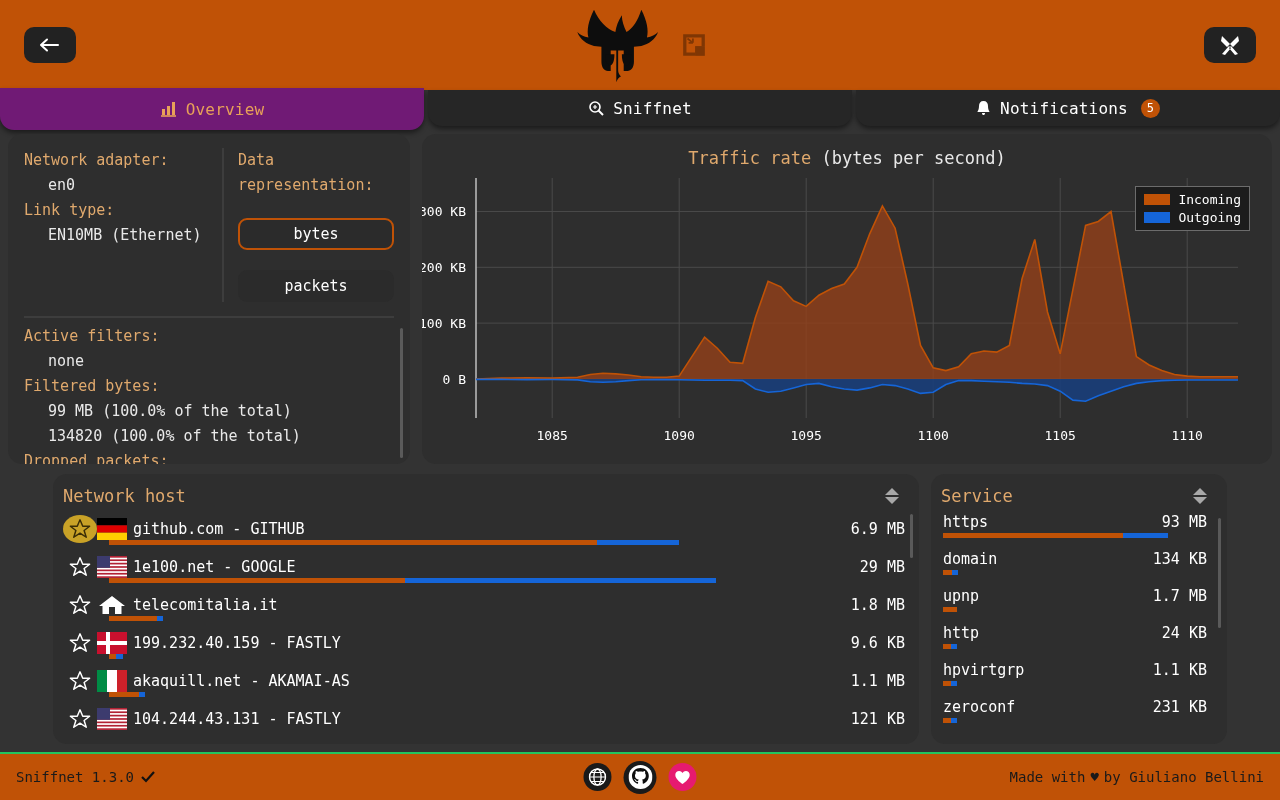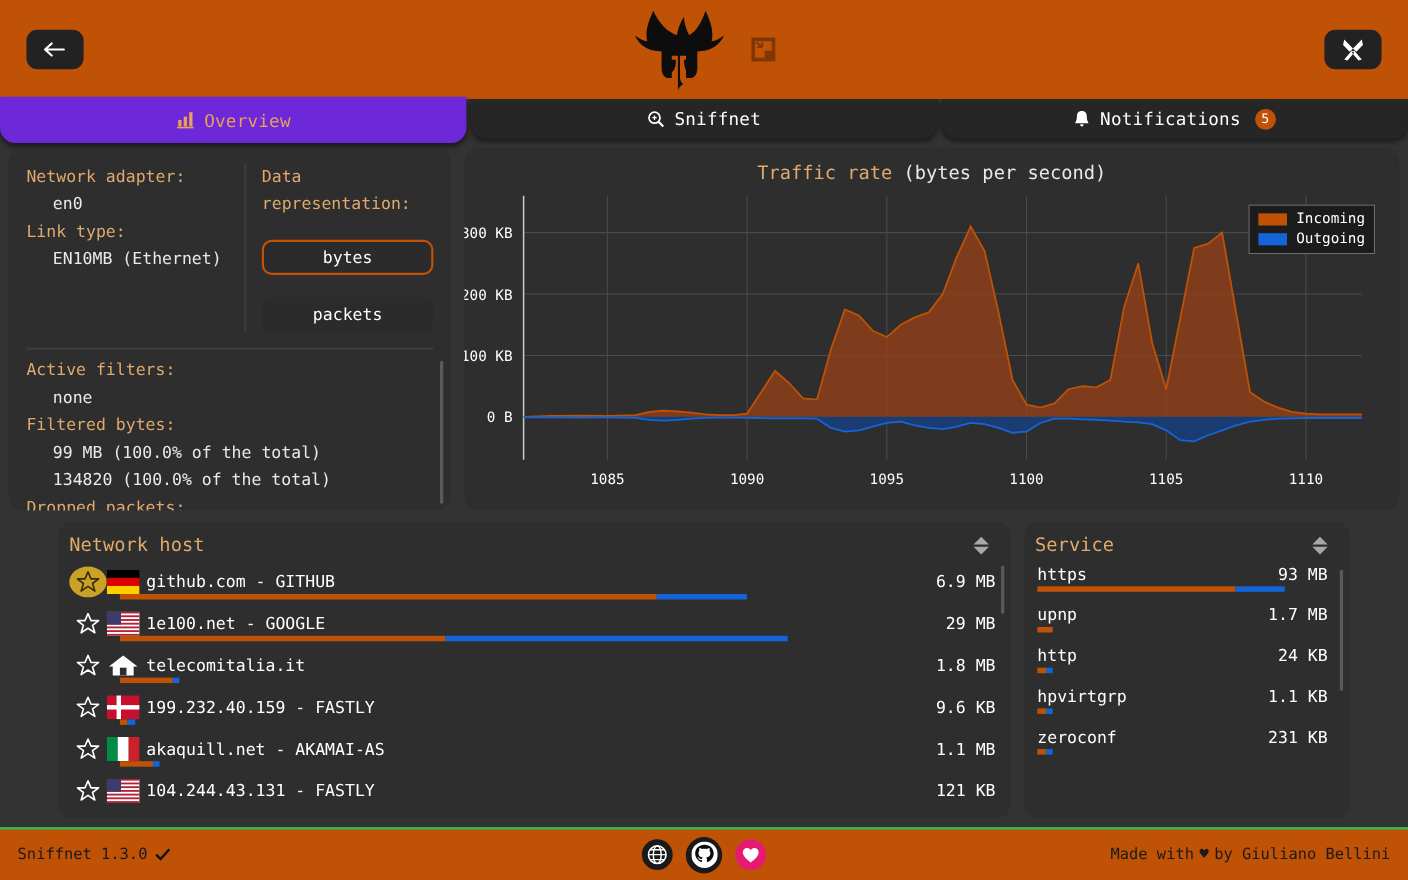--- a/index.html
+++ b/index.html
@@ -33,21 +33,21 @@
 
   
   .tabs { height: 36px; display: flex; gap: 4px; flex: none; position: relative; background: #333333; }
   .tab {
     flex: 1; background: #262626;
     border-bottom-left-radius: 14px; border-bottom-right-radius: 14px;
     display: flex; align-items: center; justify-content: center; gap: 9px;
     color: #ffffff; font-size: 16px; letter-spacing: .2px;
     box-shadow: 0 3px 5px rgba(0,0,0,.45);
   }
-  .tab.active { background: #6d28d9; color: #e8a158; height: 42px; margin-top: -2px; }
+  .tab.active { background: #701a75; color: #e8a158; height: 42px; margin-top: -2px; }
   .tab .tico { display: inline-flex; align-items: center; }
   .badge {
     display: inline-flex; align-items: center; justify-content: center;
     min-width: 19px; height: 19px; padding: 0 5px; border-radius: 10px;
     background: #c05206; color: #ffffff; font-size: 12px; margin-left: 4px;
   }
 
   
   .body { flex: 1; display: flex; flex-direction: column; padding: 8px 8px 0 8px; gap: 10px; }
   .row-top { display: flex; gap: 12px; height: 330px; }
@@ -419,20 +419,30 @@
                 <span class="sname">https</span>
                 <span class="sval">93 MB</span>
               </div>
               <div class="sbar2">
                 <i class="in" style="width:180px"></i>
                 <i class="out" style="width:45px"></i>
               </div>
             </div>
             <div class="srow">
               <div class="srow-top">
+                <span class="sname">domain</span>
+                <span class="sval">134 KB</span>
+              </div>
+              <div class="sbar2">
+                <i class="in" style="width:8.75px"></i>
+                <i class="out" style="width:6.25px"></i>
+              </div>
+            </div>
+            <div class="srow">
+              <div class="srow-top">
                 <span class="sname">upnp</span>
                 <span class="sval">1.7 MB</span>
               </div>
               <div class="sbar2">
                 <i class="in" style="width:13.75px"></i>
                 <i class="out" style="width:0px"></i>
               </div>
             </div>
             <div class="srow">
               <div class="srow-top">

